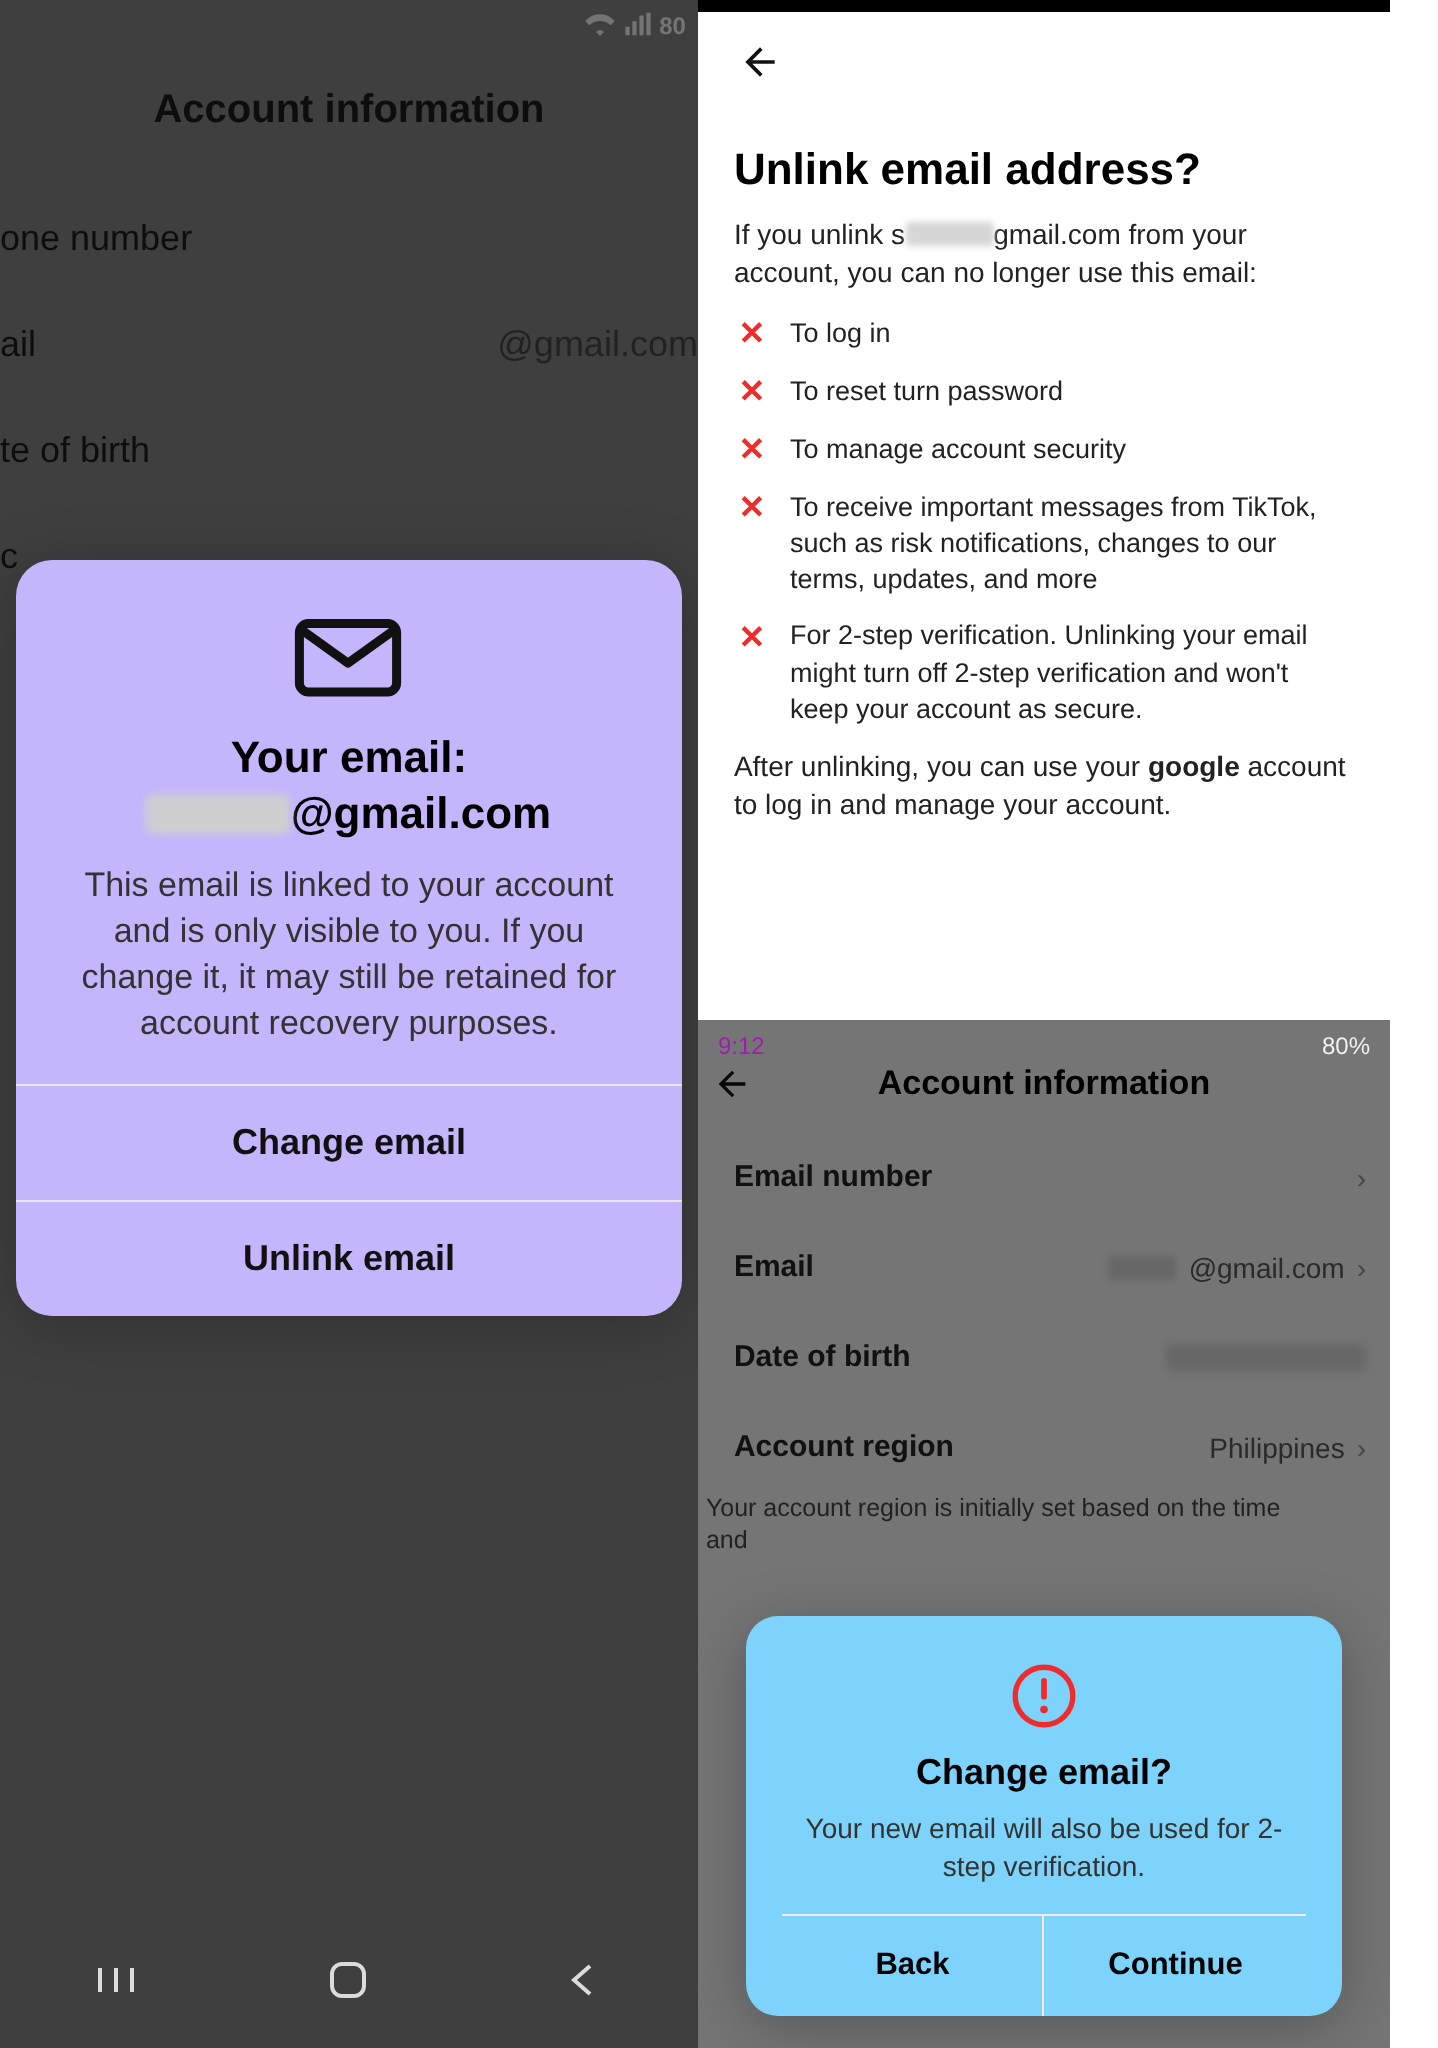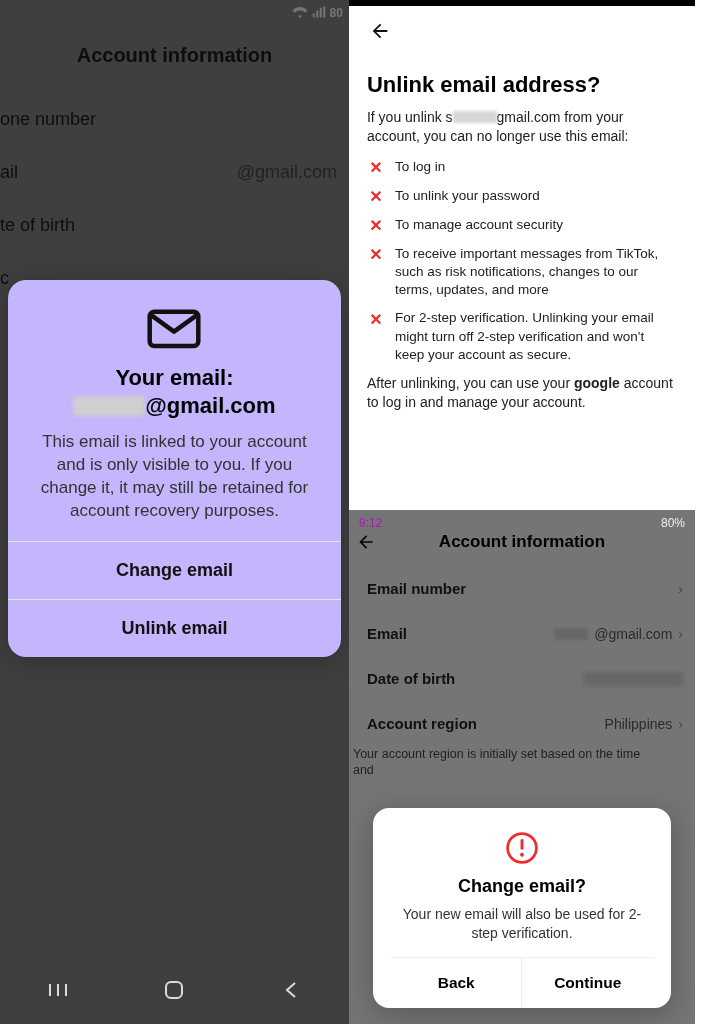--- a/index.html
+++ b/index.html
@@ -8,21 +8,21 @@
   .col { position: relative; overflow: hidden; }
   .left { width: 361px; height: 1024px; background:#7f7f7f; }
   .right { width: 358px; height: 1024px; display:flex; flex-direction:column; }
 
   
   .left .statusbar { height:26px; display:flex; justify-content:flex-end; align-items:center; padding-right:6px; gap:4px; color:#e8e8e8; font-size:12px; font-weight:600;}
   .left .statusbar .bat { display:inline-block;}
   .left-bg { position:absolute; inset:0; filter: none; }
   .left-bg .page { background:#7f7f7f; color:#222; }
   .left-heading { text-align:center; font-weight:700; font-size:20px; padding:18px 0 26px; color:#1b1b1b;}
-  .left-row { padding:16px 12px 16px 0; display:flex; justify-content:space-between; font-size:18px; color:#1b1b1b; }
+  .left-row { padding:16px 0 16px 0; display:flex; justify-content:space-between; font-size:18px; color:#1b1b1b; }
   .left-row .lbl { white-space:nowrap; overflow:hidden; }
   .left-row .val { color:#444; }
   .left-overlay-dim { position:absolute; inset:0; background:rgba(0,0,0,0.50); }
 
   
   .sheet { position:absolute; left:8px; right:8px; top:280px; background:#c4b5fd; border-radius:18px; box-shadow:0 4px 30px rgba(0,0,0,.25);}
   .sheet .sheet-body { padding:26px 22px 18px; text-align:center; }
   .sheet .env { margin:0 auto 10px; }
   .sheet h2 { font-size:22px; font-weight:800; line-height:1.25; }
   .sheet .email-blur { display:inline-block; width:72px; height:20px; background:#cfcfcf; filter: blur(2px); border-radius:3px; vertical-align:-3px;}
@@ -56,21 +56,21 @@
   .rb-row { display:flex; align-items:center; justify-content:space-between; padding:14px 2px; font-size:15px; }
   .rb-row .lbl { font-weight:600; color:#222;}
   .rb-row .val { color:#555; display:flex; align-items:center; gap:6px; font-size:14px;}
   .rb-row .chev { color:#8a8a8a; font-size:14px;}
   .rb-row .smudge2 { display:inline-block; width:34px; height:12px; background:#cfcfcf; filter:blur(1.5px); border-radius:2px;}
   .rb-row .smudge3 { display:inline-block; width:100px; height:14px; background:#cfcfcf; filter:blur(2px); border-radius:3px;}
   .rb-note { padding:0 4px; font-size:12.5px; color:#444; line-height:1.3;}
   .rb-dim { position:absolute; inset:0; background:rgba(0,0,0,0.50); }
 
   
-  .dlg { position:absolute; left:24px; right:24px; bottom:16px; background:#ffffff; border-radius:16px; padding:22px 18px 0; text-align:center; box-shadow:0 6px 30px rgba(0,0,0,.25); z-index:3;}
+  .dlg { position:absolute; left:24px; right:24px; bottom:16px; background:#7dd3fc; border-radius:16px; padding:22px 18px 0; text-align:center; box-shadow:0 6px 30px rgba(0,0,0,.25); z-index:3;}
   .dlg .warn { width:36px; height:36px; margin:0 auto 10px; }
   .dlg h3 { font-size:18px; font-weight:800; margin-bottom:8px; }
   .dlg p { font-size:14px; color:#333; line-height:1.35; padding:0 6px 14px;}
   .dlg .row { display:flex; border-top:1px solid #eee; }
   .dlg .btn { flex:1; padding:16px 0; font-size:15.5px; font-weight:700; }
   .dlg .btn + .btn { border-left:1px solid #eee; }
 </style>
 </head>
 <body>
 
@@ -161,21 +161,21 @@
       <p class="lead">
         <span>If you unlink s</span><span class="smudge"></span><span>gmail.com from your account, you can no longer use this email:</span>
       </p>
       <ul class="xlist">
         <li>
             <span class="x">✕</span>
             <span>To log in</span>
           </li>
         <li>
             <span class="x">✕</span>
-            <span>To unlink your password</span>
+            <span>To reset turn password</span>
           </li>
         <li>
             <span class="x">✕</span>
             <span>To manage account security</span>
           </li>
         <li>
             <span class="x">✕</span>
             <span>To receive important messages from TikTok, such as risk notifications, changes to our terms, updates, and more</span>
           </li>
         <li>

